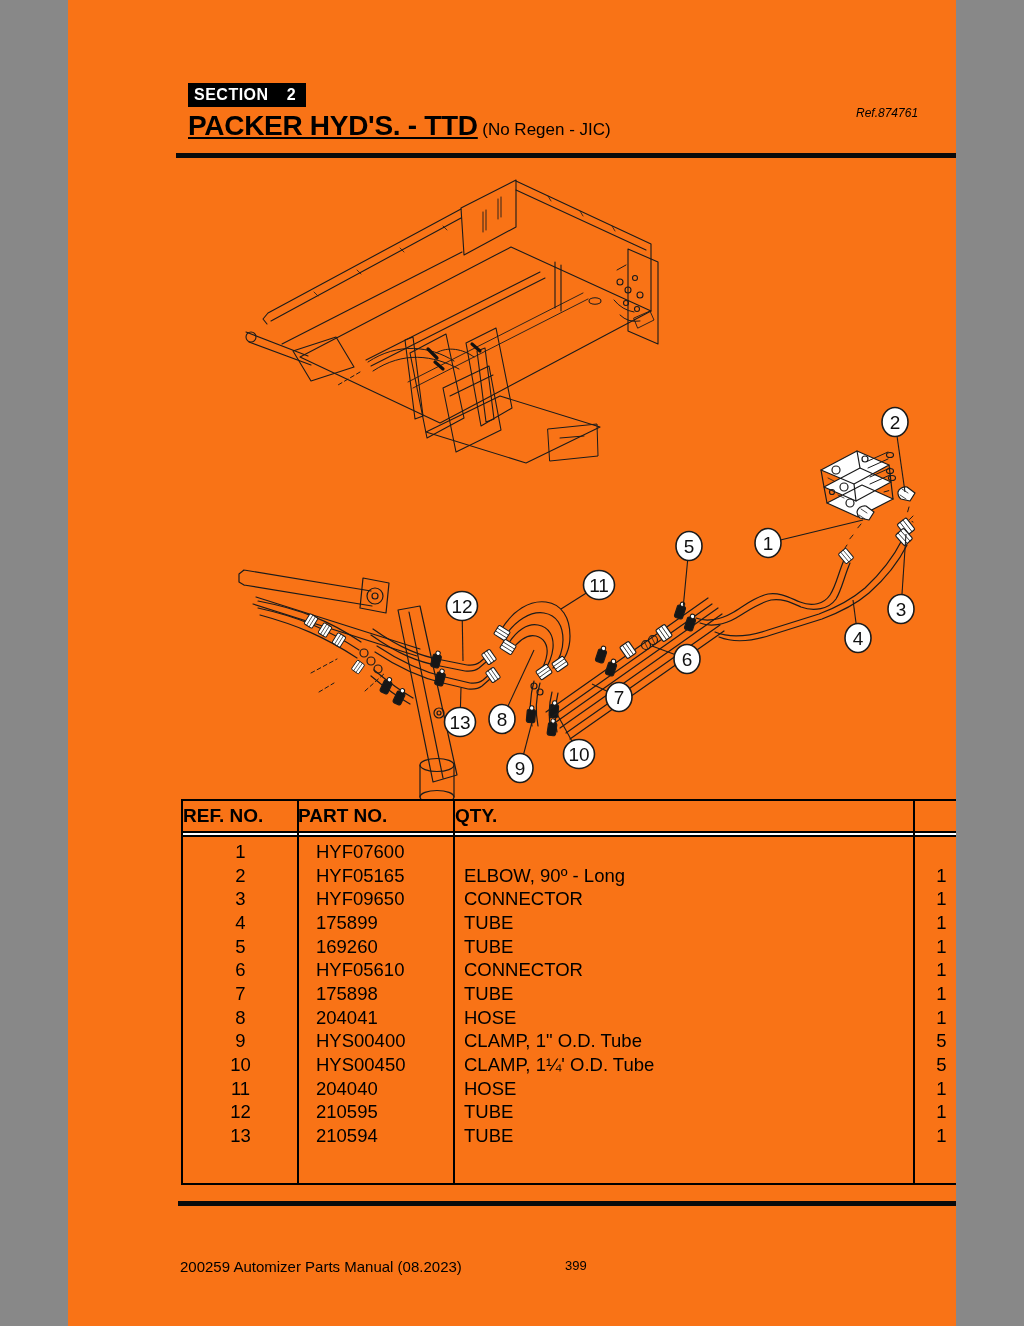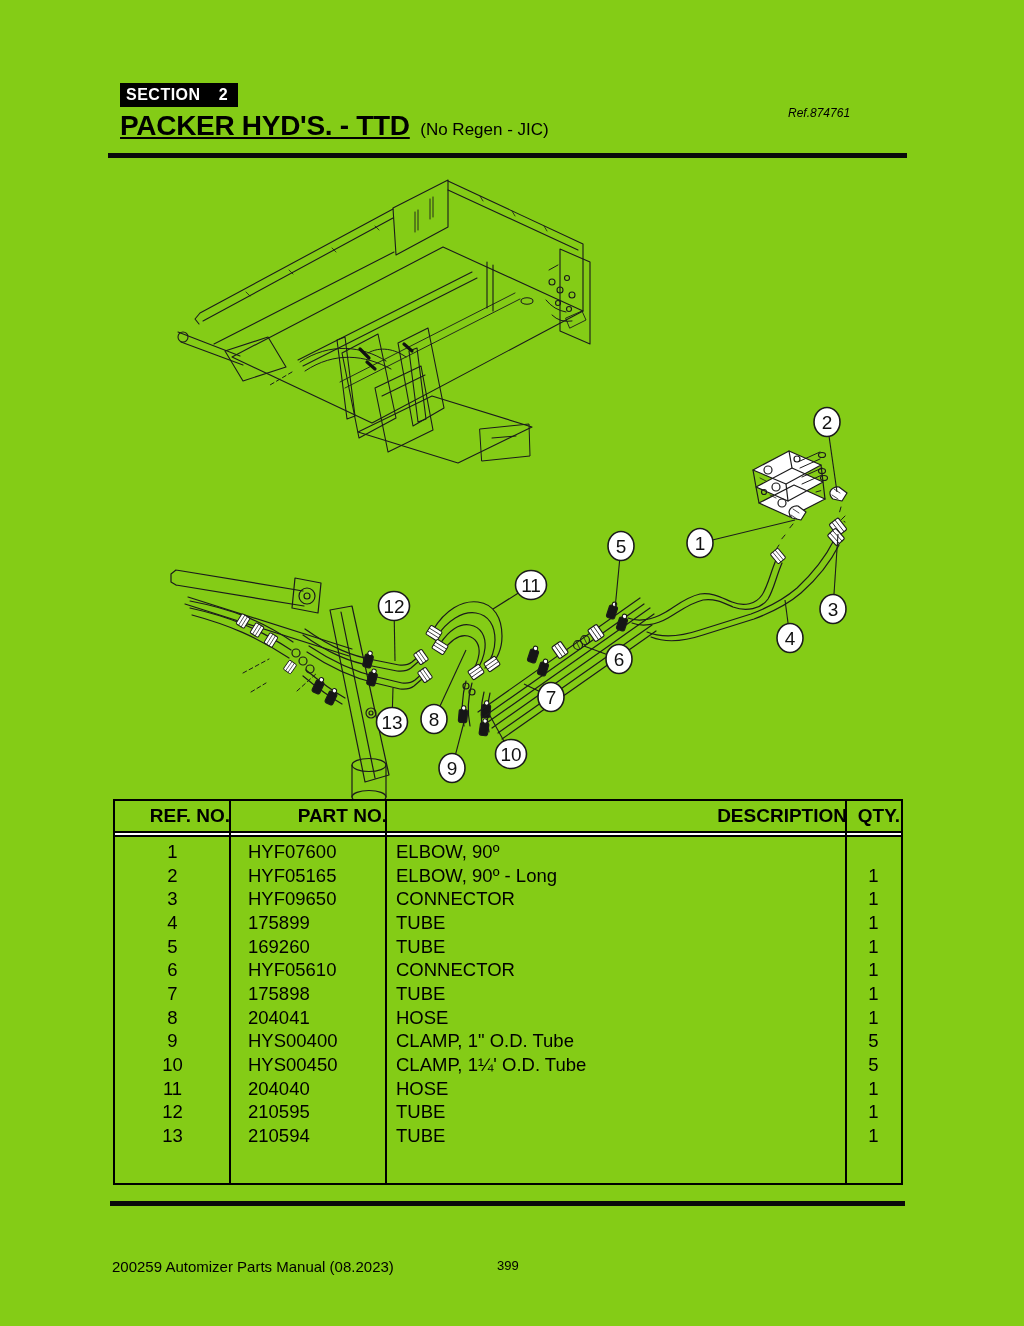--- a/index.html
+++ b/index.html
@@ -1,30 +1,30 @@
 <!DOCTYPE html>
 <html><head>
 <meta charset="utf-8">
 <style>
   html,body{margin:0;padding:0;background:#888;}
   .page{
-    position:relative; width:1024px; height:1326px; background:#84cc16;
+    position:relative; width:888px; height:1326px; background:#f97316;
     font-family:"Liberation Sans", sans-serif; color:#000; overflow:hidden;
     margin:0 auto;
   }
   
   .section-badge{
     position:absolute; left:120px; top:83px; background:#000; color:#fff;
     font-weight:bold; font-size:16px; padding:3px 10px 3px 6px; letter-spacing:.5px;
     min-width:100px;
   }
   .section-badge .num{margin-left:18px;}
   .title-row{position:absolute; left:120px; top:110px; white-space:nowrap;}
   .page-title{font-size:28px; font-weight:bold; letter-spacing:-.3px;text-decoration:underline;}
-  .page-subtitle{font-size:17px; font-weight:normal; margin-left:6px;}
+  .page-subtitle{font-size:17px; font-weight:normal; }
   .ref-note{position:absolute; left:788px; top:106px; font-style:italic; font-size:12px;}
   .rule{position:absolute; background:#0a0a0a;}
   .rule-top{left:108px; top:153px; width:799px; height:5px;}
   .rule-bottom{left:110px; top:1201px; width:795px; height:5px;}
   
   .diagram{position:absolute; left:0; top:165px; width:1024px; height:635px;}
   .diagram svg{display:block;}
   .diagram text{font-family:"Liberation Sans", sans-serif; font-size:19px; fill:#111;}
   
   .parts-table{
@@ -32,21 +32,21 @@
     border:2.5px solid #000; box-sizing:border-box;
   }
   .t-inner{position:relative; width:100%; height:100%;}
   .v-div{position:absolute; top:0; bottom:0; width:2px; background:#000;}
   .v-div.d1{left:114px;} .v-div.d2{left:270px;} .v-div.d3{left:730px;}
   .t-header{
     display:grid; grid-template-columns:115px 157px 460px 53px;
     height:30px; align-items:center; font-weight:bold; font-size:19px;
     border-bottom:2px solid #000;
   }
-  .t-header .hc{text-align:right;}
+  .t-header .hc{text-align:left;}
   .dbl-gap{height:2px; background:#fff; border-bottom:2px solid #000;}
   .t-body{padding-top:3px;}
   .t-row{
     display:grid; grid-template-columns:115px 157px 460px 53px;
     height:23.7px; align-items:center; font-size:18.5px;
   }
   .c-ref{text-align:center;}
   .c-part{padding-left:18px;}
   .c-desc{padding-left:9px;}
   .c-qty{text-align:center;}
@@ -288,30 +288,28 @@
       </g>
     </g>
   </svg>
   </div>
 
   <div class="parts-table">
     <div class="t-inner">
       <div class="t-header">
         <div class="hc">REF. NO.</div>
         <div class="hc">PART NO.</div>
-        <div class="hc">DESCRIPTION</div>
         <div class="hc">QTY.</div>
       </div>
       <div class="dbl-gap"></div>
       <div class="t-body">
 
           <div class="t-row">
             <div class="c-ref">1</div>
             <div class="c-part">HYF07600</div>
-            <div class="c-desc">ELBOW, 90º</div>
             <div class="c-qty"></div>
           </div>
 
           <div class="t-row">
             <div class="c-ref">2</div>
             <div class="c-part">HYF05165</div>
             <div class="c-desc">ELBOW, 90º - Long</div>
             <div class="c-qty">1</div>
           </div>
 

